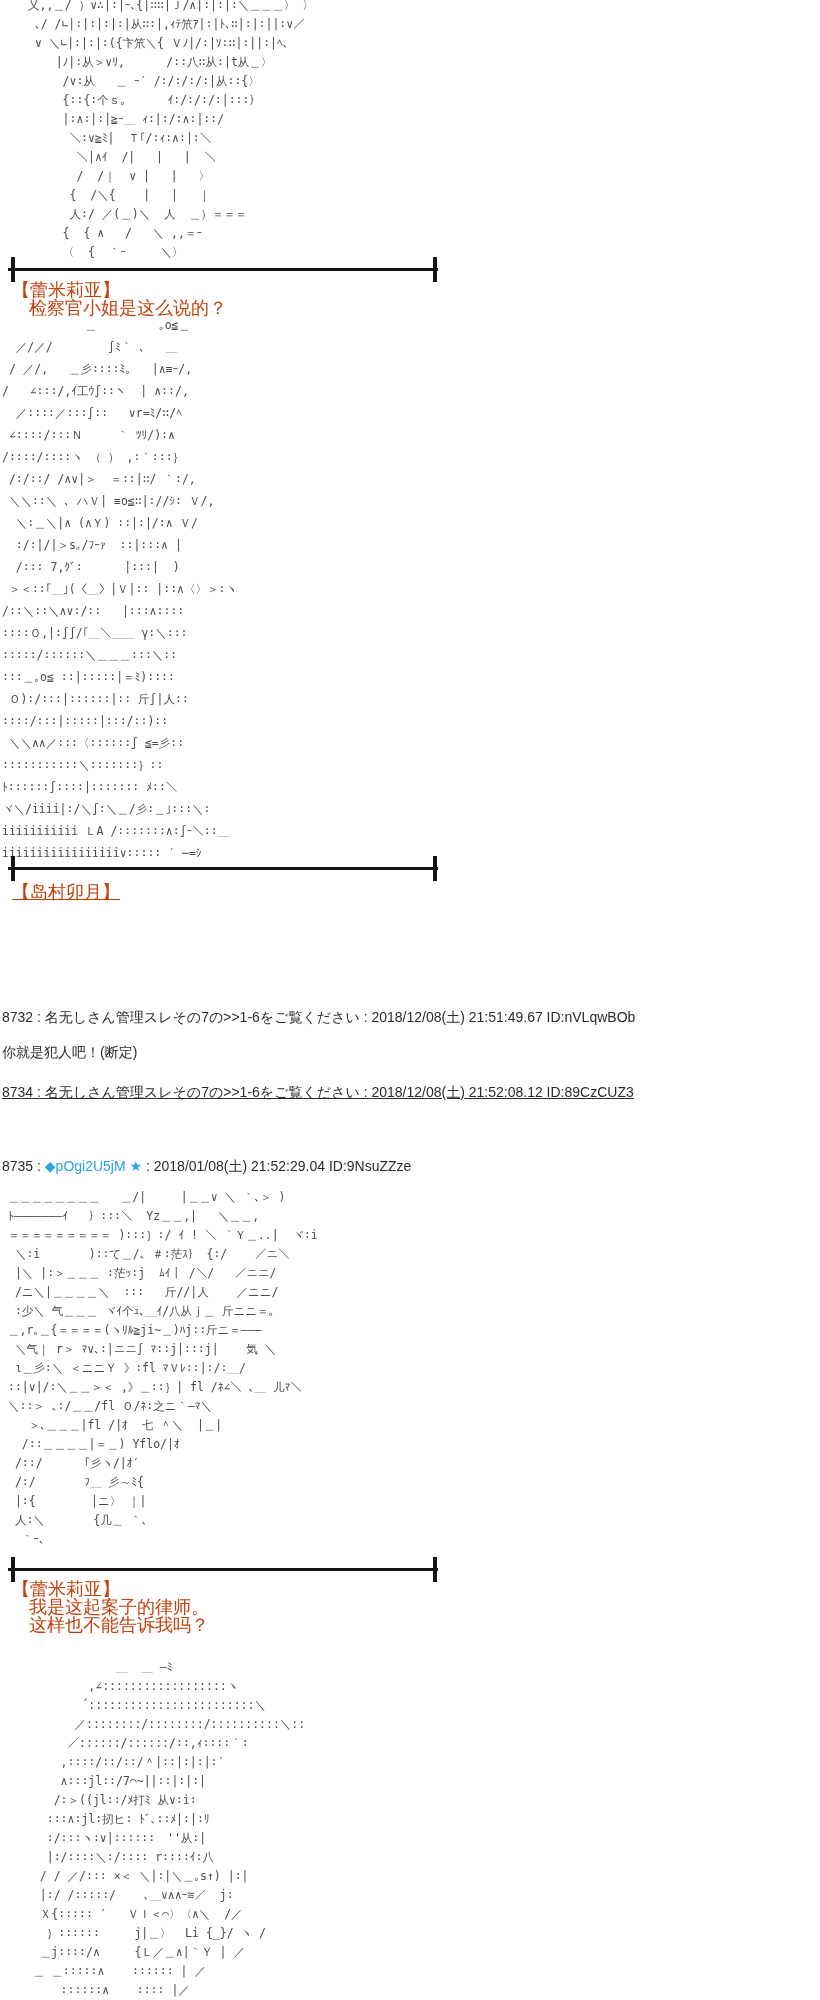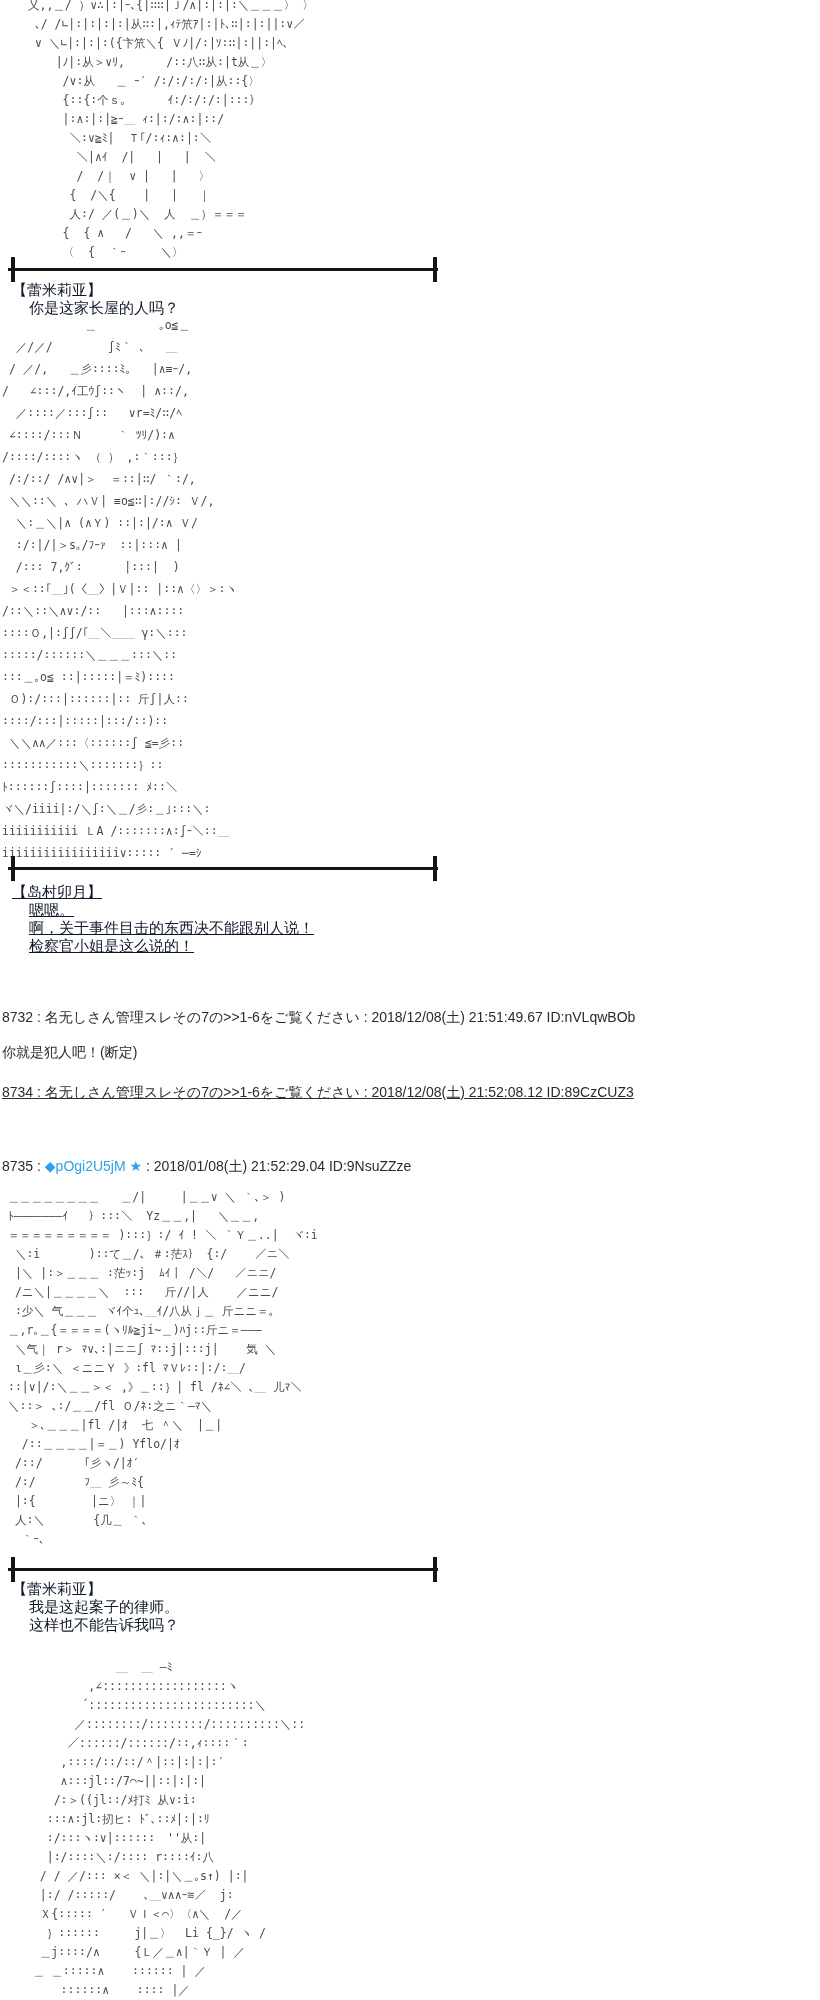--- a/index.html
+++ b/index.html
@@ -19,21 +19,21 @@
   #aa4{left:26px;top:1658px;font-size:11.5px;line-height:19px;}
   .divider{position:absolute;left:8px;width:430px;height:3px;background:#151515;}
   .divider::before,.divider::after{
     content:"";position:absolute;top:-11px;width:4px;height:25px;background:#151515;
   }
   .divider::before{left:3px;}
   .divider::after{right:1px;}
   #divider1{top:268px;}
   #divider2{top:867px;}
   #divider3{top:1568px;}
-  .dialogue{position:absolute;left:12px;font-size:15px;line-height:18px;color:#0f172a;}
+  .dialogue{position:absolute;left:12px;font-size:18px;line-height:18px;color:#c2410c;}
   #dialogue1{top:281px;}
   #dialogue2{top:883px;text-decoration:underline;}
   #dialogue3{top:1580px;}
   .speaker{white-space:pre;}
   .dlines{padding-left:17px;white-space:pre-line;}
   .post{position:absolute;left:2px;font-size:14px;line-height:17px;color:#2b2b2b;}
   .post-header{white-space:pre;}
   .post-body{margin-top:18px;white-space:pre-line;}
   #post1{top:1009px;}
   #post2{top:1084px;text-decoration:underline;}
@@ -54,21 +54,21 @@
        /  /｜  ∨ |   |   〉
       {  /＼{    |   |   ｜
       人∶/ ／(＿)＼  人  ＿）＝＝＝
      {  { ∧   /   ＼ ,,＝ｰ
      〈  {  ｀ｰ     ＼〉</pre>
 
 <div class="divider" id="divider1"></div>
 
 <div class="dialogue" id="dialogue1">
   <div class="speaker">【蕾米莉亚】</div>
-  <div class="dlines">你是这家长屋的人吗？</div>
+  <div class="dlines">检察官小姐是这么说的？</div>
 </div>
 
 <pre class="aa" id="aa2">            ＿         ｡o≦＿
   ／/／/        ∫ﾐ｀ ､   ＿
  / ／/,   ＿彡∶∶∶∶ﾐ｡   |∧≡ｰ/,
 /   ∠∶∶∶/,ｲ工ｳ∫∶∶ヽ  | ∧∶∶/,
   ／∶∶∶∶／∶∶∶∫∶∶   ∨r=ﾐ/∷/ﾍ
  ∠∶∶∶∶/∶∶∶Ｎ     ｀ ﾂﾘ/)∶∧
 /∶∶∶∶/∶∶∶∶ヽ （ ） ,∶｀∶∶∶｝
  /∶/∶∶/ /∧∨|＞  ＝∶∶|∷/ ｀∶/,
@@ -87,23 +87,20 @@
 ∶∶∶∶∶∶∶∶∶∶∶＼∶∶∶∶∶∶∶｝∶∶
 ﾄ∶∶∶∶∶∶∫∶∶∶∶|∶∶∶∶∶∶∶ ﾒ∶∶＼
 ヾ＼/iiii|∶/＼∫∶＼＿/彡∶＿｣∶∶∶＼∶
 iiiiiiiiiii ＬA /∶∶∶∶∶∶∶∧∶∫ｰ＼∶∶＿
 iiiiiiiiiiiiiiiii∨∶∶∶∶∶ ′ ─=ｼ</pre>
 
 <div class="divider" id="divider2"></div>
 
 <div class="dialogue" id="dialogue2">
   <div class="speaker">【岛村卯月】</div>
-  <div class="dlines">嗯嗯。
-啊，关于事件目击的东西决不能跟别人说！
-检察官小姐是这么说的！</div>
 </div>
 
 <div class="post" id="post1">
   <div class="post-header"><span>8732</span><span> : </span><span style="color: rgb(43, 43, 43);">名无しさん管理スレその7の&gt;&gt;1-6をご覧ください</span><span> : </span><span>2018/12/08(土) 21:51:49.67</span><span> </span><span>ID:nVLqwBOb</span></div>
   <div class="post-body">你就是犯人吧！(断定)</div>
 </div>
 
 <div class="post" id="post2">
   <div class="post-header"><span>8734</span><span> : </span><span style="color: rgb(43, 43, 43);">名无しさん管理スレその7の&gt;&gt;1-6をご覧ください</span><span> : </span><span>2018/12/08(土) 21:52:08.12</span><span> </span><span>ID:89CzCUZ3</span></div>
 </div>

